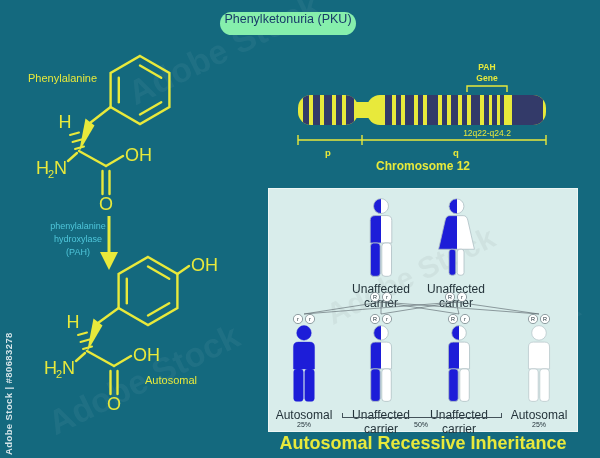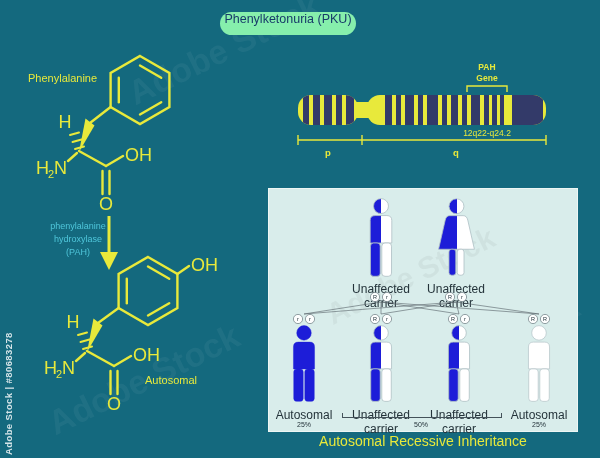--- a/index.html
+++ b/index.html
@@ -36,21 +36,21 @@
   
   .panel{position:absolute;left:268px;top:188px;width:310px;height:244px;
          background:#d9edeb;border:1px solid #edf6f4;box-sizing:border-box;}
   .fig{position:absolute;}
   .links{position:absolute;left:0;top:0;width:308px;height:242px;}
   .plabel{position:absolute;font-size:12px;color:#24333a;text-align:center;width:74px;}
   .pct{position:absolute;font-size:7px;color:#24333a;text-align:center;width:40px;}
   .bracket50{position:absolute;left:73px;top:224px;width:158px;height:4px;
              border-left:1px solid #44525a;border-right:1px solid #44525a;border-bottom:1px solid #44525a;}
   .panel-caption{position:absolute;left:268px;top:433px;width:310px;text-align:center;
-                 color:#e8e93b;font-size:14px;font-weight:400;}
+                 color:#e8e93b;font-size:18px;font-weight:700;}
   .alleles circle{fill:#fdfefe;stroke:#6a7a80;stroke-width:.7;}
   .alleles text{font-size:5.5px;fill:#1c2b33;text-anchor:middle;font-family:"Liberation Sans",sans-serif;}
   .alleles line{stroke:#555f66;stroke-width:.6;}
 </style>
 </head>
 <body>
 
 <div class="stage">
 
   <svg width="0" height="0" style="position:absolute" aria-hidden="true">
@@ -187,20 +187,21 @@
     <text class="locus" x="197" y="78" text-anchor="middle">12q22-q24.2</text>
     <g stroke="#e8e93b" stroke-width="1.4">
       <line x1="8" y1="82" x2="256" y2="82"></line>
       <line x1="8" y1="77" x2="8" y2="87"></line>
       <line x1="72" y1="77" x2="72" y2="87"></line>
       <line x1="256" y1="77" x2="256" y2="87"></line>
     </g>
     <text class="armlbl" x="38" y="98" text-anchor="middle">p</text>
     <text class="armlbl" x="166" y="98" text-anchor="middle">q</text>
   </svg>
+  <div class="chromo-caption">Chromosome 12</div>
 
   <div class="panel">
     <div class="wm-diag-dark" style="left:50px;top:70px">Adobe Stock</div>
 
     <svg class="fig" style="left:94px;top:9px" width="36" height="81" viewBox="0 0 40 90">
       <use href="#male-sym" fill="url(#halfM)" stroke="#aebfc4" stroke-width="0.9"></use>
     </svg>
     <svg class="fig" style="left:166px;top:9px" width="43" height="81" viewBox="0 0 48 90">
       <use href="#female-sym" fill="url(#halfF)" stroke="#aebfc4" stroke-width="0.9"></use>
     </svg>

